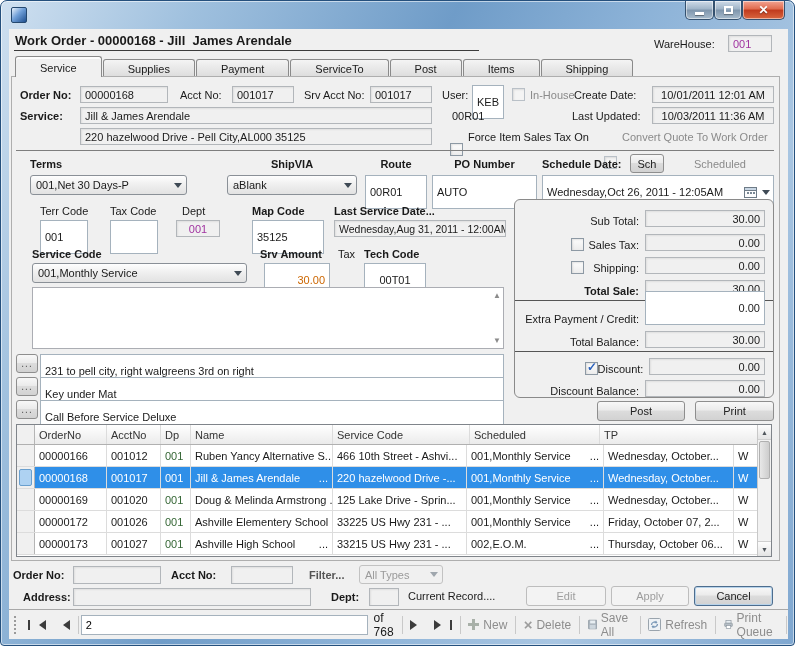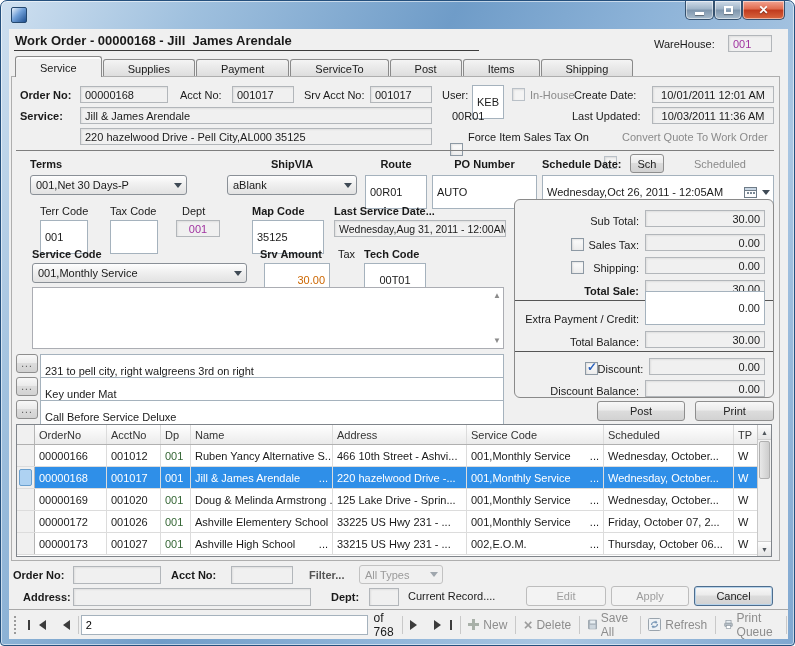--- a/index.html
+++ b/index.html
@@ -326,21 +326,20 @@
       <div class="btn abs" style="left:585px;top:324px;width:88px;height:20px">Post</div>
       <div class="btn abs" style="left:683px;top:324px;width:79px;height:20px">Print</div>
 
       <div class="grid">
         <div class="ghead" id="grid-head">
             <div class="gcell col-sel"></div>
             <div class="gcell c0">OrderNo</div>
             <div class="gcell c1">AcctNo</div>
             <div class="gcell c2">Dp</div>
             <div class="gcell c3">Name</div>
-            <div class="gcell c4">Address</div>
             <div class="gcell c5">Service Code</div>
             <div class="gcell c6">Scheduled</div>
             <div class="gcell c7">TP</div>
           </div>
         <div id="grid-body">
             <div class="grow">
               <div class="gcell col-sel"></div>
               <div class="gcell c0">
                 <span>00000166</span>
               </div>

